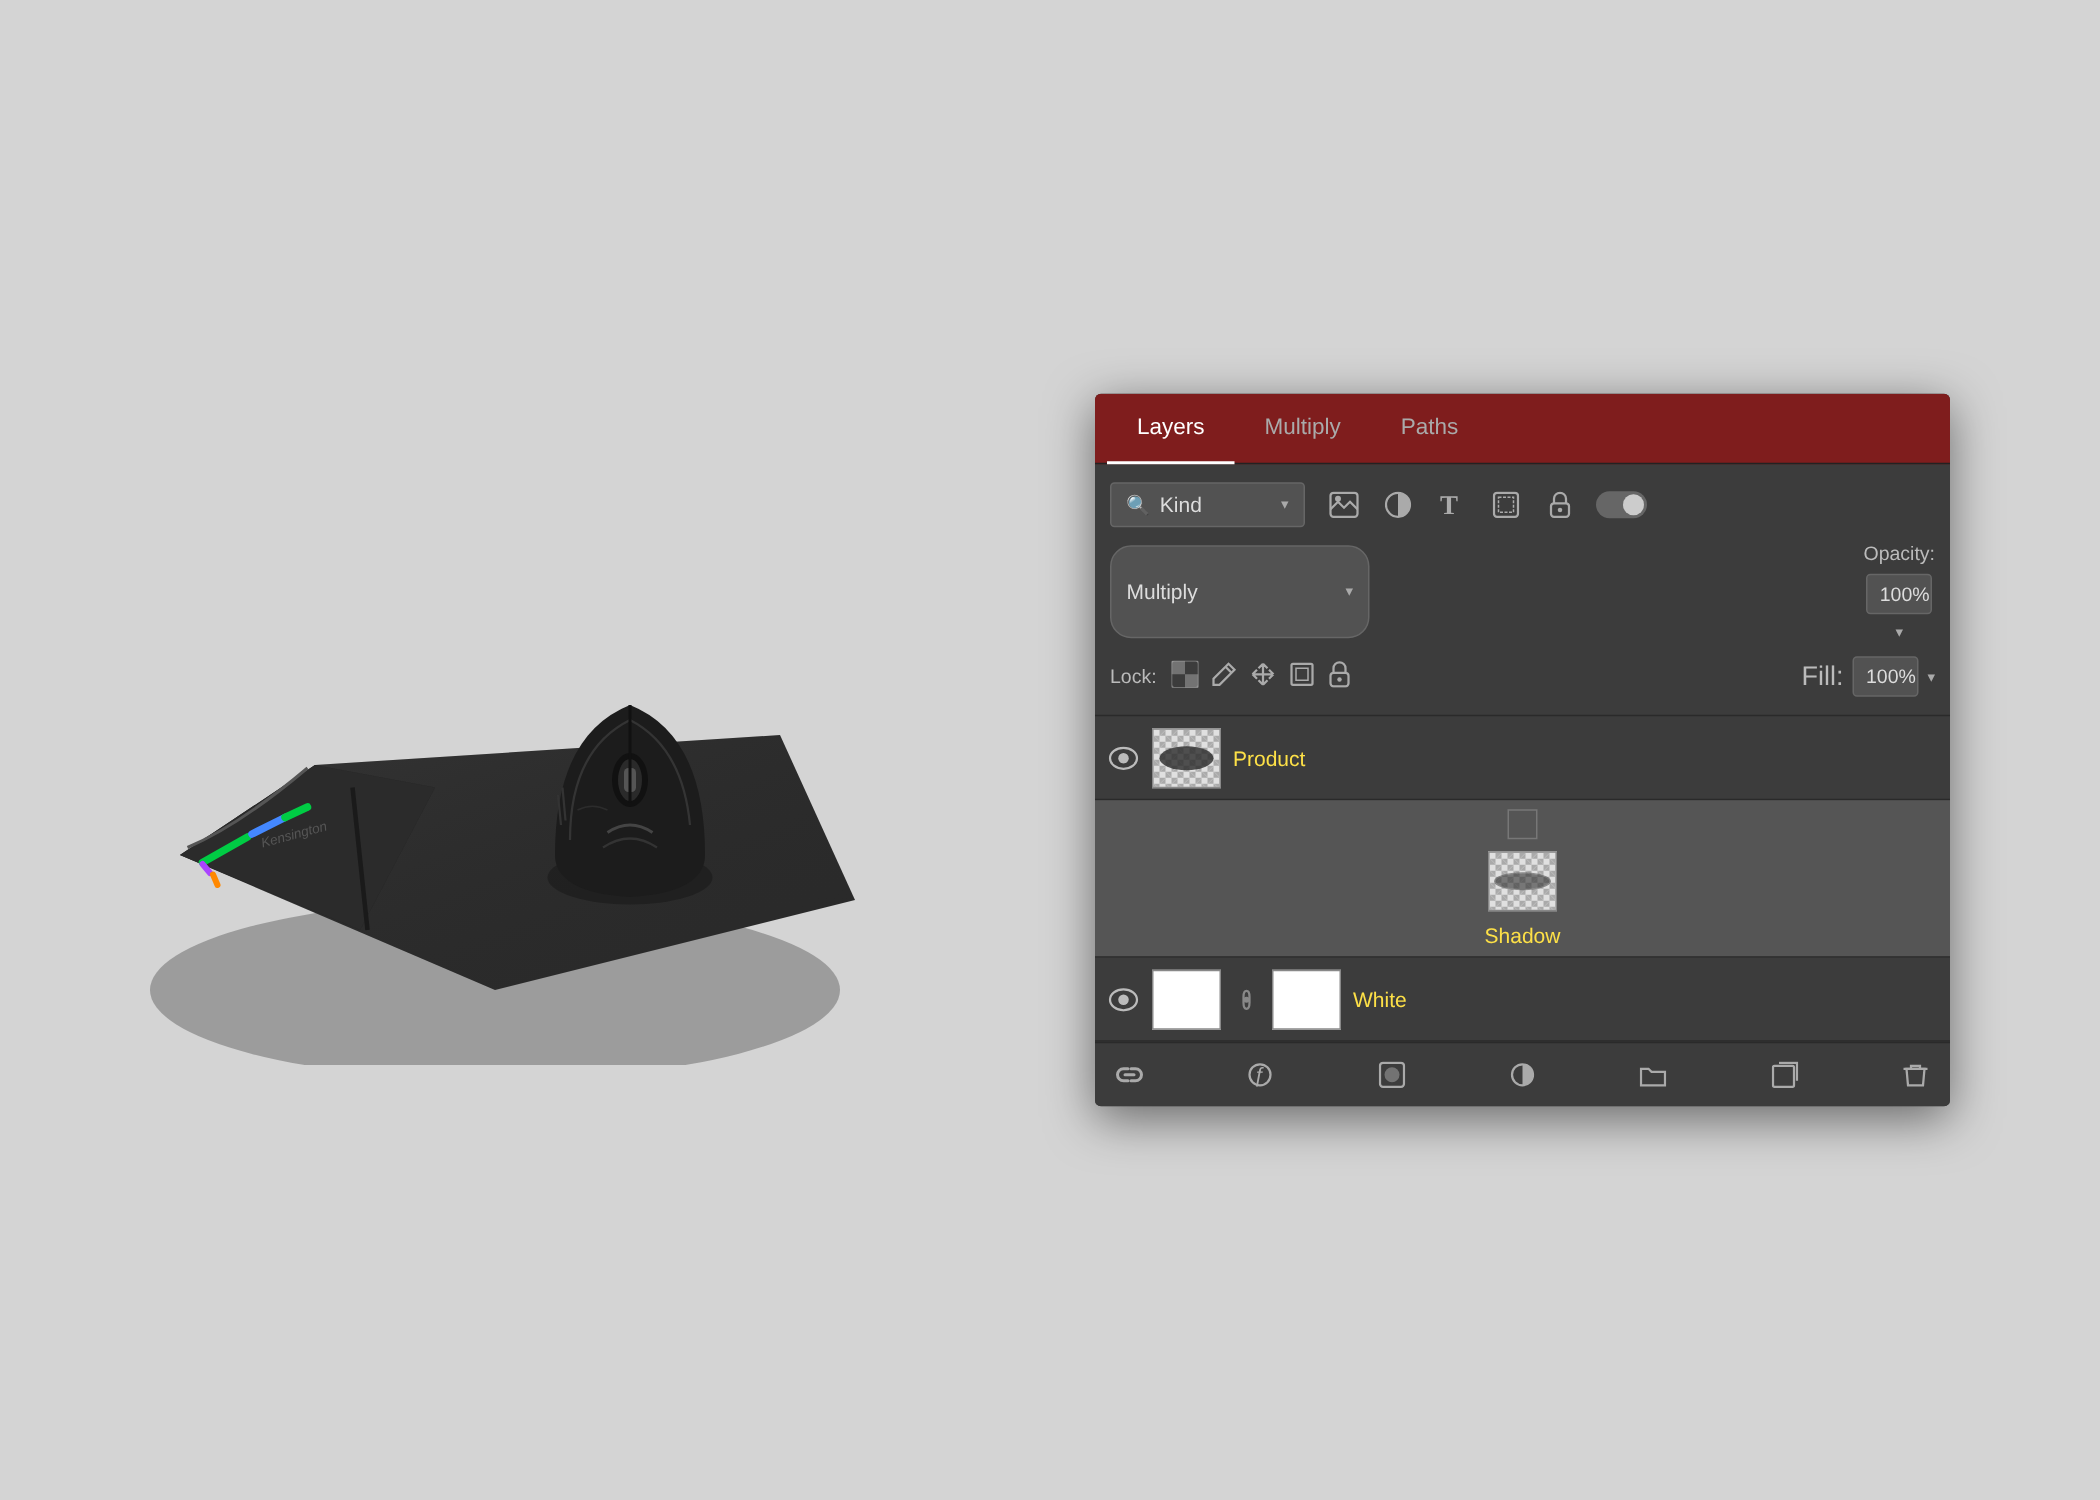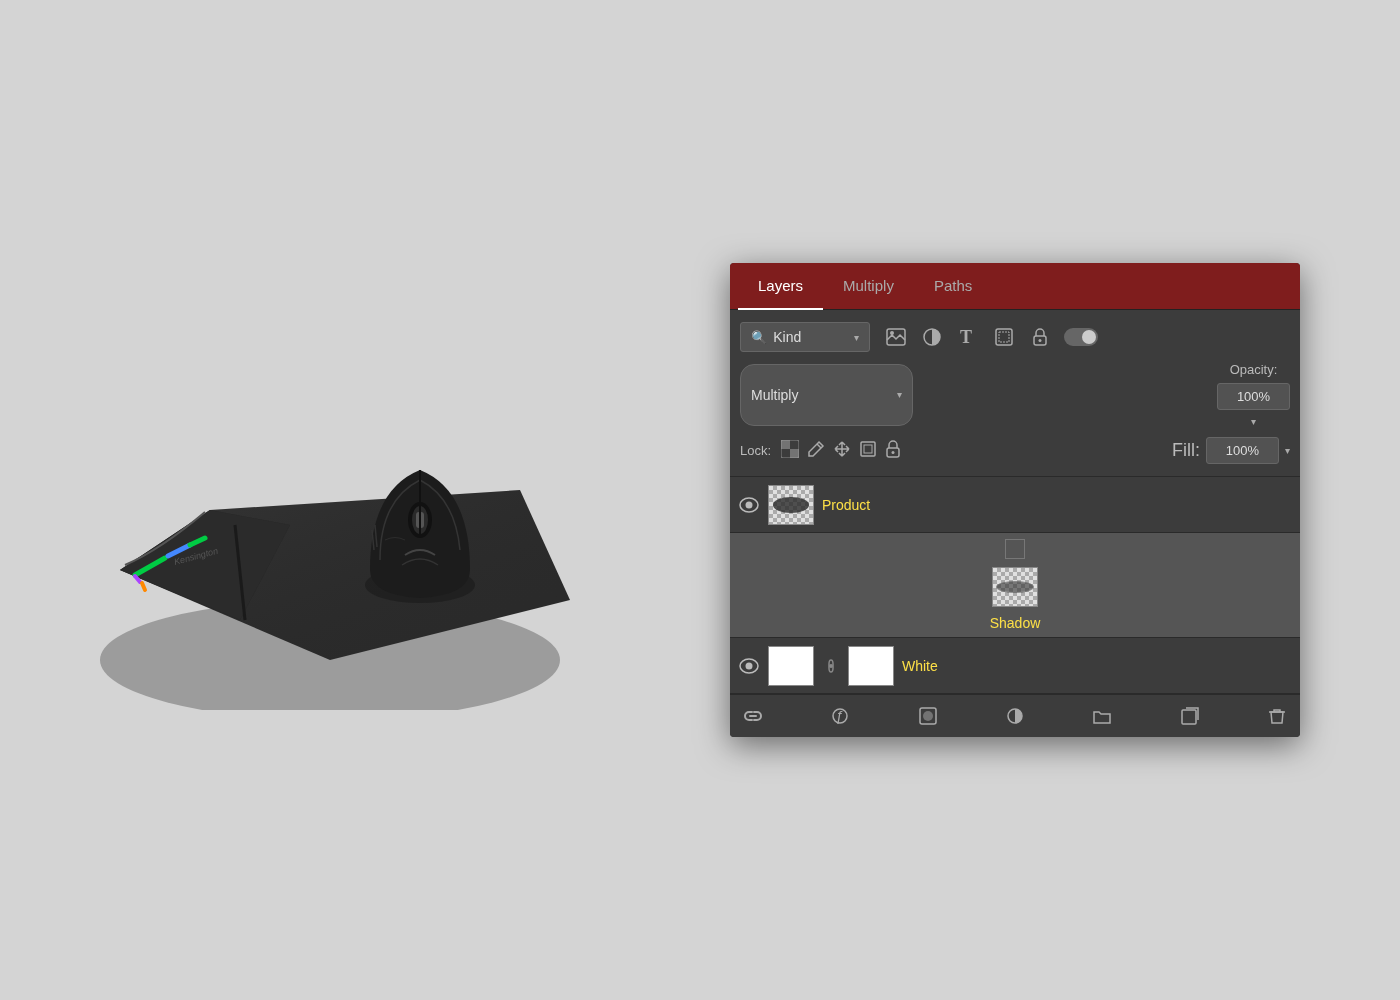--- a/index.html
+++ b/index.html
@@ -192,21 +192,21 @@
       font-size: 13px;
     }
 
     .opacity-value {
       background: #525252;
       border: 1px solid #666;
       border-radius: 3px;
       padding: 5px 8px;
       color: #ddd;
       font-size: 13px;
-      width: 73px;
+      width: 44px;
       text-align: center;
     }
 
     .small-chevron {
       color: #aaa;
       font-size: 10px;
     }
 
     
     .lock-row {

